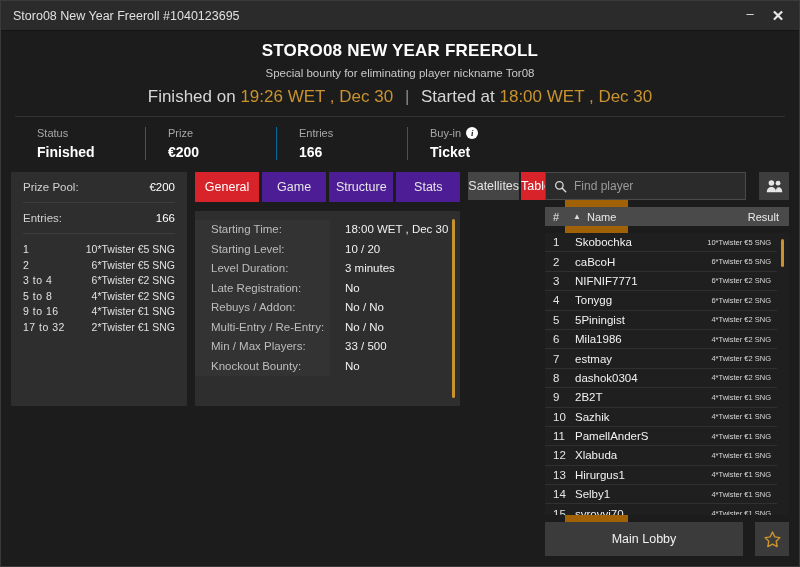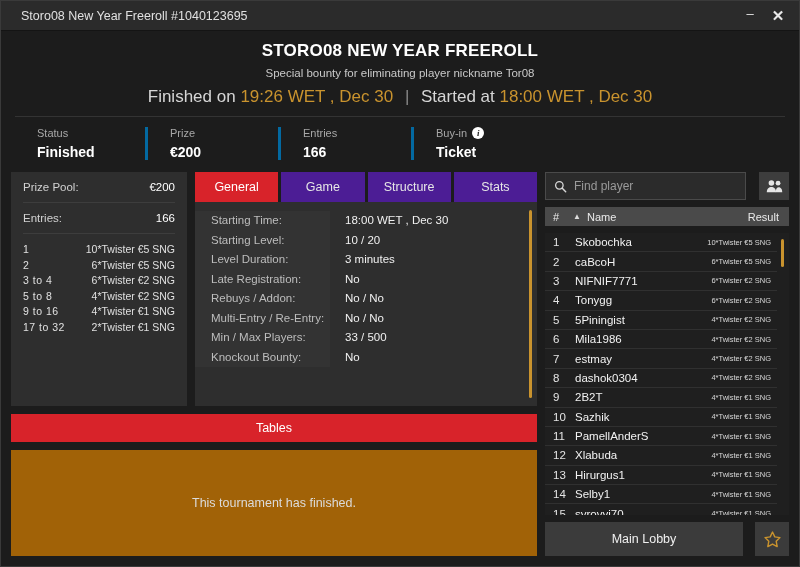--- a/index.html
+++ b/index.html
@@ -27,21 +27,21 @@
   }
 
   
   .titlebar {
     height: 29px;
     flex: none;
     background: #2b2b2b;
     border-bottom: 1px solid #141414;
     display: flex;
     align-items: center;
-    padding: 0 8px 0 20px;
+    padding: 0 8px 0 12px;
   }
   .titlebar-text {
     font-size: 12.5px;
     color: #e0e0e0;
     flex: 1;
     white-space: nowrap;
     overflow: hidden;
   }
   .win-btns { display: flex; align-items: center; gap: 2px; }
   .win-btn {
@@ -91,21 +91,21 @@
 
   
   .stats {
     flex: none;
     display: flex;
     padding: 10px 0 12px 36px;
   }
   .stat {
     padding-right: 22px;
     min-width: 86px;
-    border-right: 3px solid #0369a1;
+    border-right: 1px solid #0369a1;
     padding-left: 0;
   }
   .stat + .stat { padding-left: 22px; }
   .stat:last-child { border-right: none; }
   .stat-label {
     font-size: 11px;
     color: #a8a8a8;
     display: flex;
     align-items: center;
     gap: 5px;
@@ -133,21 +133,21 @@
   .body-area {
     flex: 1;
     display: flex;
     padding: 0 10px 10px 10px;
     gap: 8px;
     min-height: 0;
   }
   .left-col {
     width: 538px;
     display: flex;
-    flex-direction: column;
+    flex-direction: row;
     gap: 8px;
     min-width: 0;
   }
   .left-top {
     display: flex;
     gap: 8px;
     height: 234px;
     flex: none;
   }
 
@@ -179,20 +179,21 @@
     white-space: nowrap;
   }
   .payout-place { letter-spacing: .5px; }
 
   
   .tabs-panel {
     flex: 1;
     display: flex;
     flex-direction: column;
     min-width: 0;
+    gap: 9px;
   }
   .tabs {
     display: flex;
     gap: 3px;
     flex: none;
   }
   .tab {
     flex: 1;
     height: 30px;
     background: #4c1d95;
@@ -534,20 +535,21 @@
               </div>
             </div>
             <div class="vscroll-track">
               <div class="vscroll-thumb" style="top:8px;bottom:8px;"></div>
             </div>
           </div>
         </div>
       </div>
 
       <div class="lower-tabs">
+        <div class="lower-tab">Satellites</div>
         <div class="lower-tab active">Tables</div>
       </div>
       <div class="lower-body">
         <span>This tournament has finished.</span>
       </div>
     </div>
 
     <div class="right-col">
       <div class="search-row">
         <div class="search-box">

